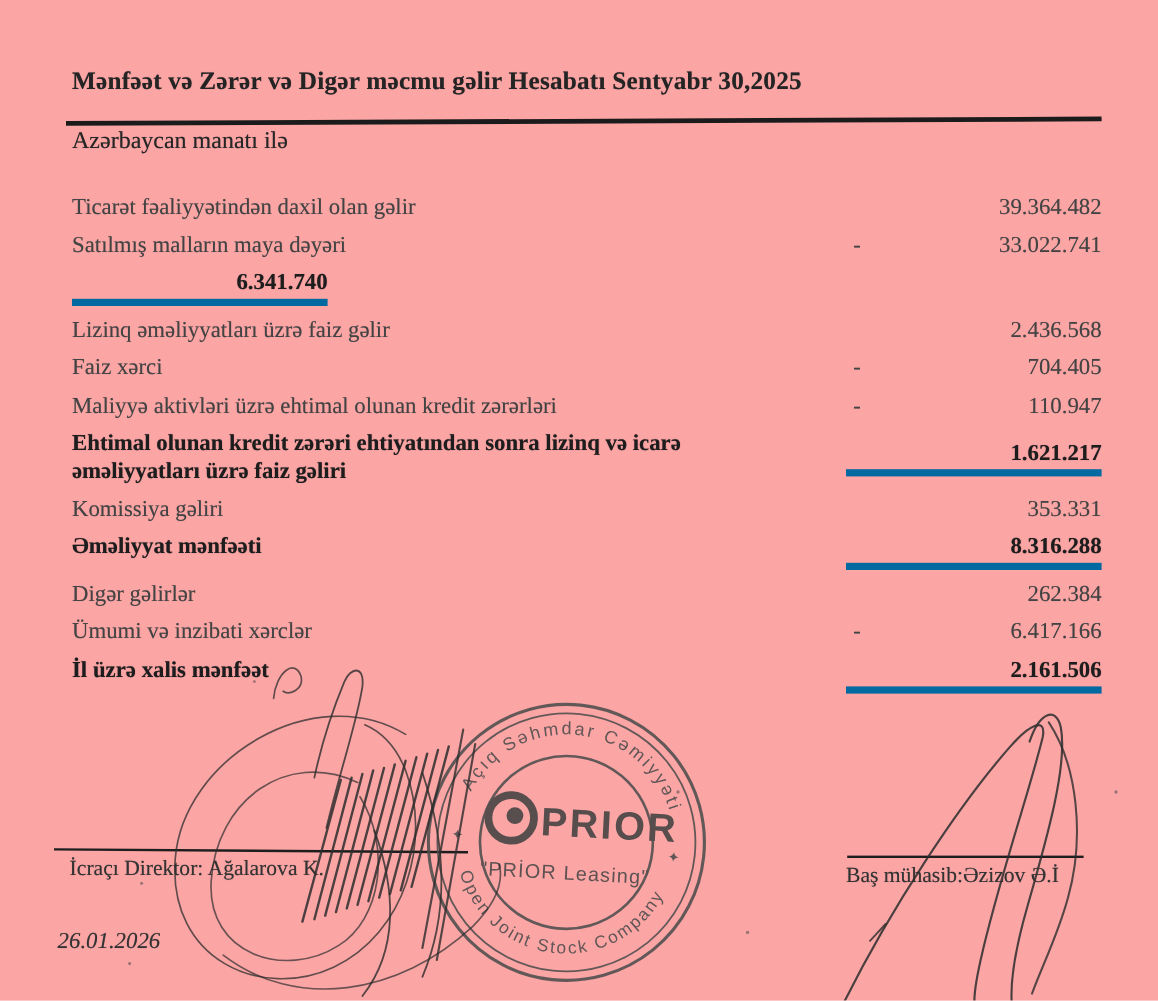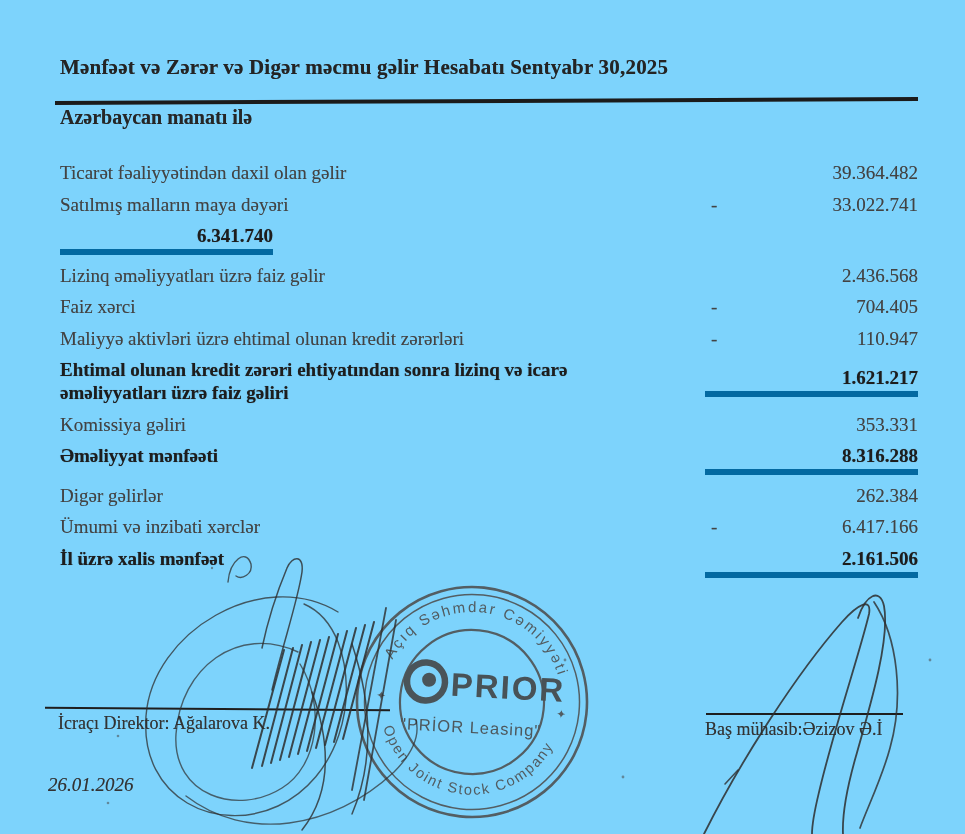--- a/index.html
+++ b/index.html
@@ -1,33 +1,33 @@
 <!DOCTYPE html>
 <html><head>
 <meta charset="utf-8">
 <style>
   html,body { margin:0; padding:0; background:#ffffff; }
   .page {
     position:relative; width:965px; height:834px; overflow:hidden;
-    background:#7dd3fc;
+    background:#fca5a5;
     font-family:"Liberation Serif", serif;
     color:#2f2f2f;
   }
   .doc-title {
     position:absolute; left:60px; top:55px; width:800px;
     font-size:21px; font-weight:bold; letter-spacing:.2px; color:#242424;
     text-shadow:0 0 .6px rgba(40,40,40,.55);
   }
   .title-rule {
     position:absolute; left:55px; top:99px; width:863px; height:3.5px;
     background:#1b1b1b; transform:rotate(-.25deg);
   }
   .currency-note {
     position:absolute; left:60px; top:106px;
-    font-size:20px; font-weight:bold; color:#262626;
+    font-size:20px; font-weight:normal; color:#262626;
     text-shadow:0 0 .6px rgba(40,40,40,.5);
   }
   .statement {
     position:absolute; left:60px; top:161px; width:858px;
   }
   .row {
     display:flex; margin-bottom:8.5px; font-size:19px; line-height:23px;
     color:#434343; text-shadow:0 0 .6px rgba(70,70,70,.45);
   }
   .row.bold { font-weight:bold; color:#1d1d1d; text-shadow:0 0 .7px rgba(25,25,25,.55); }

